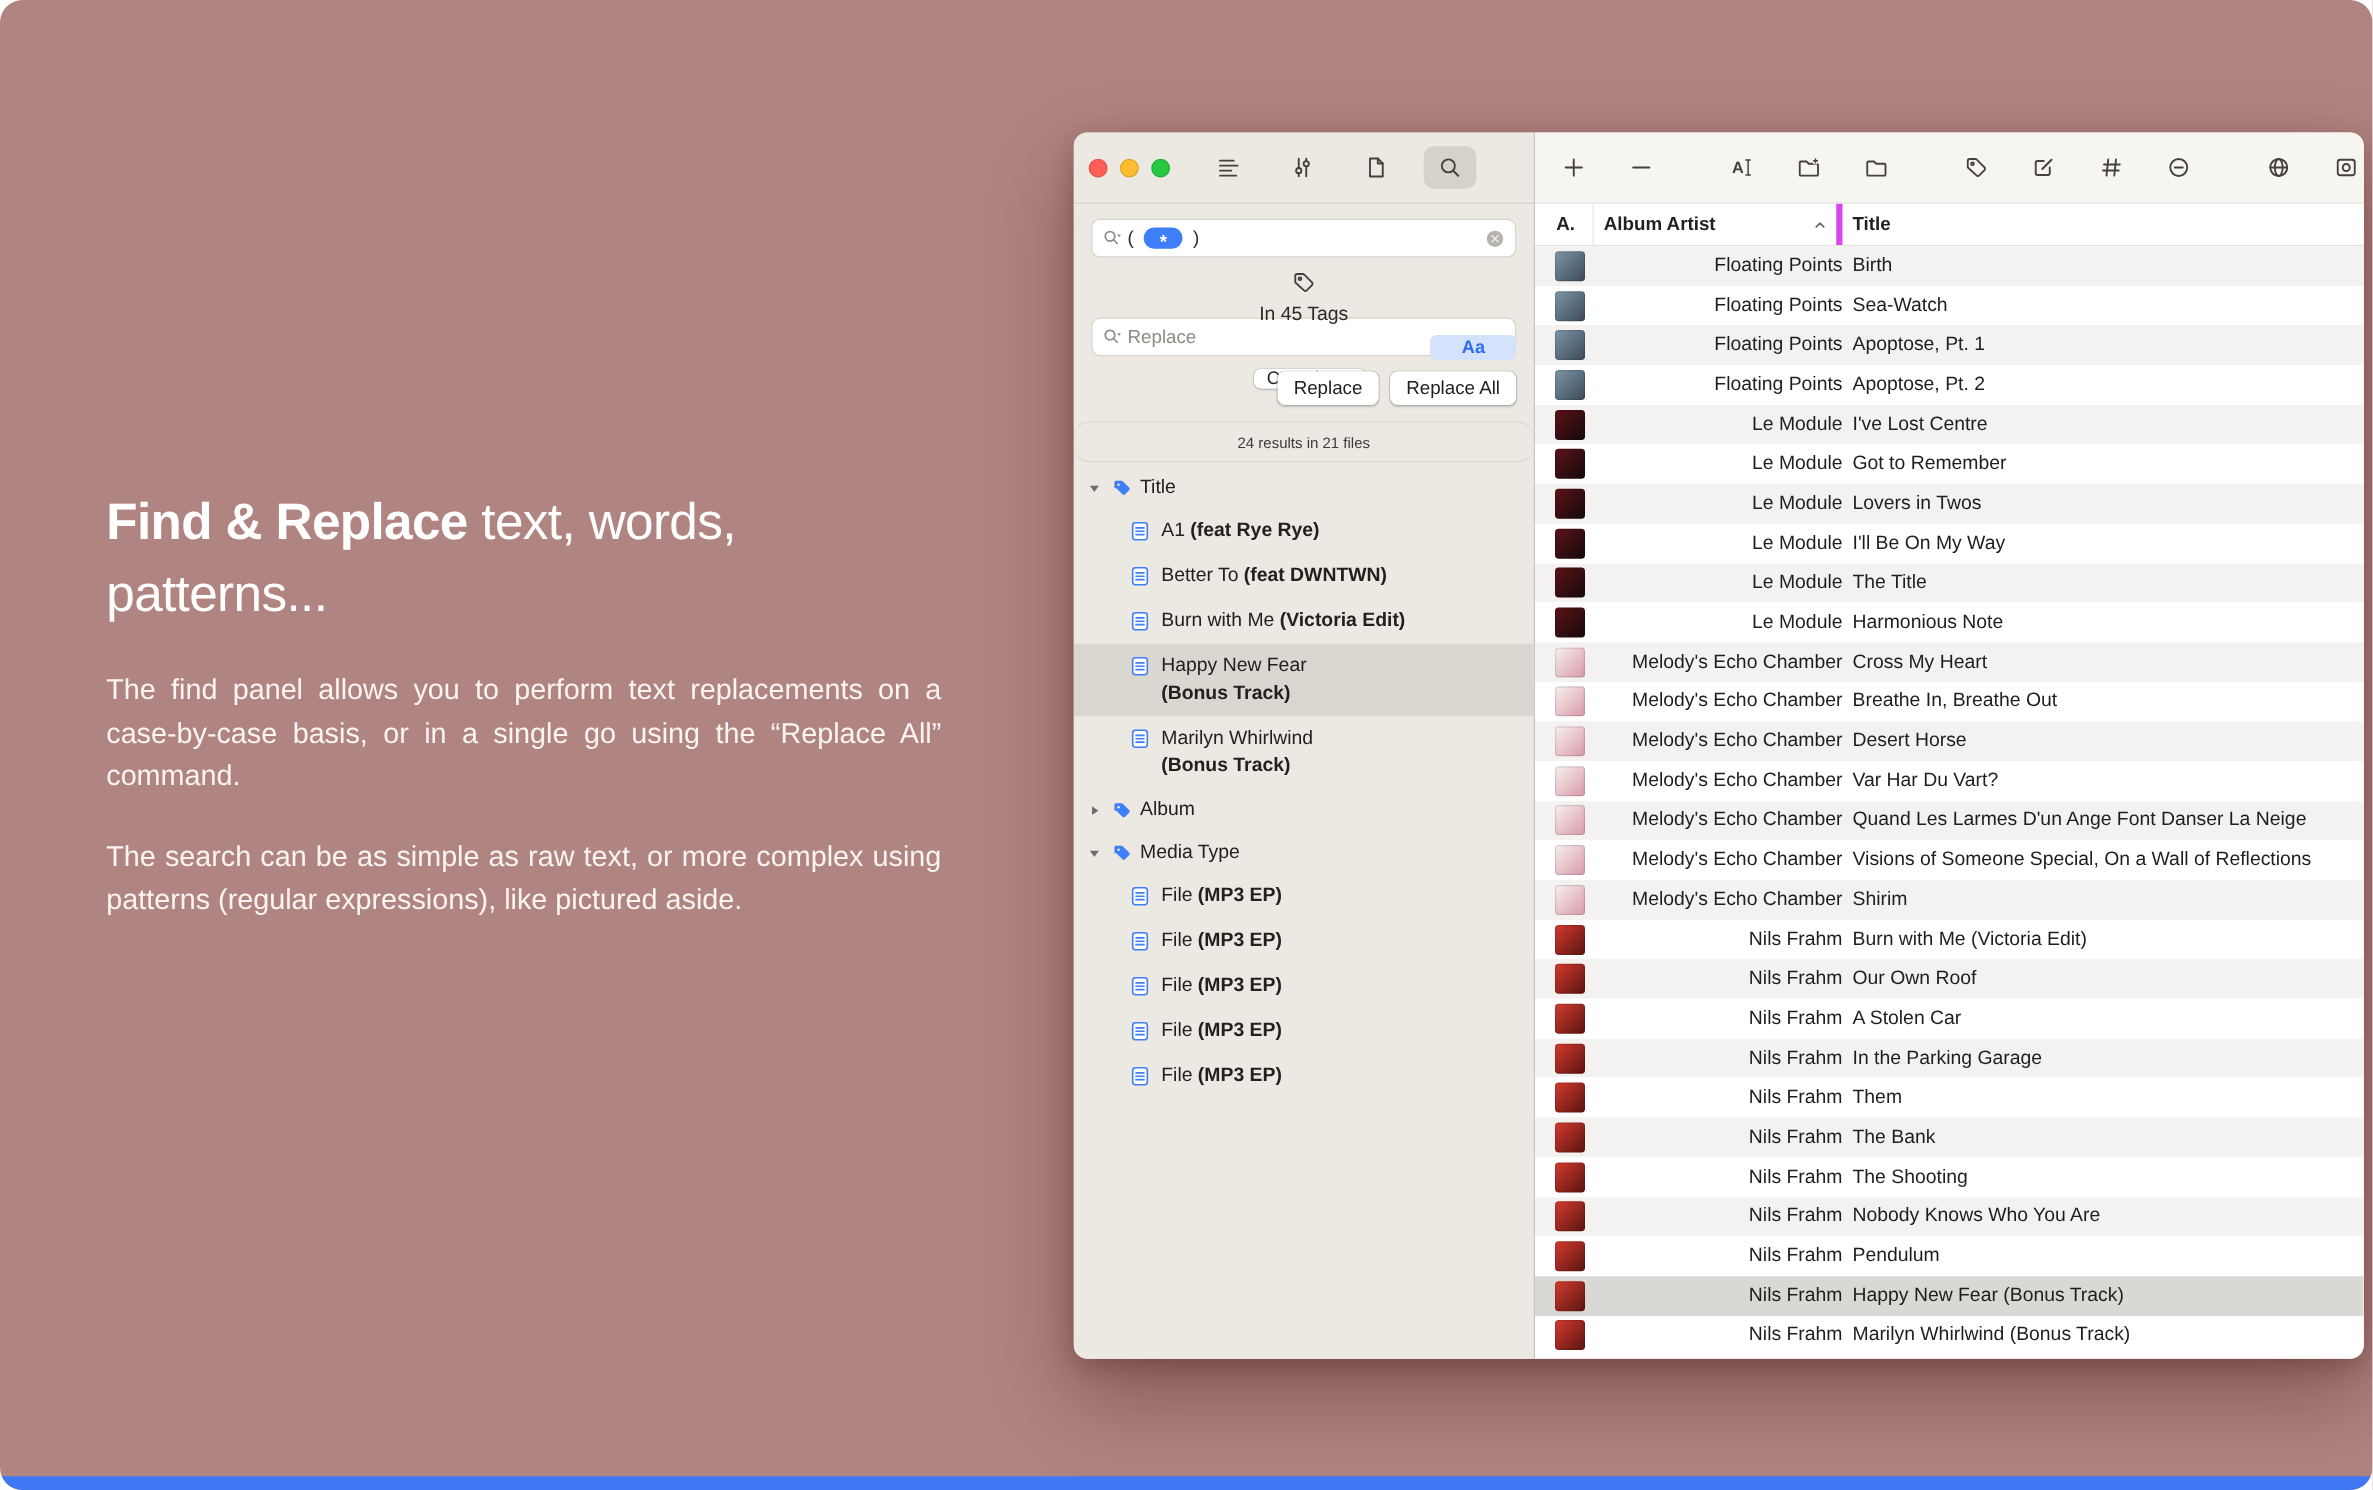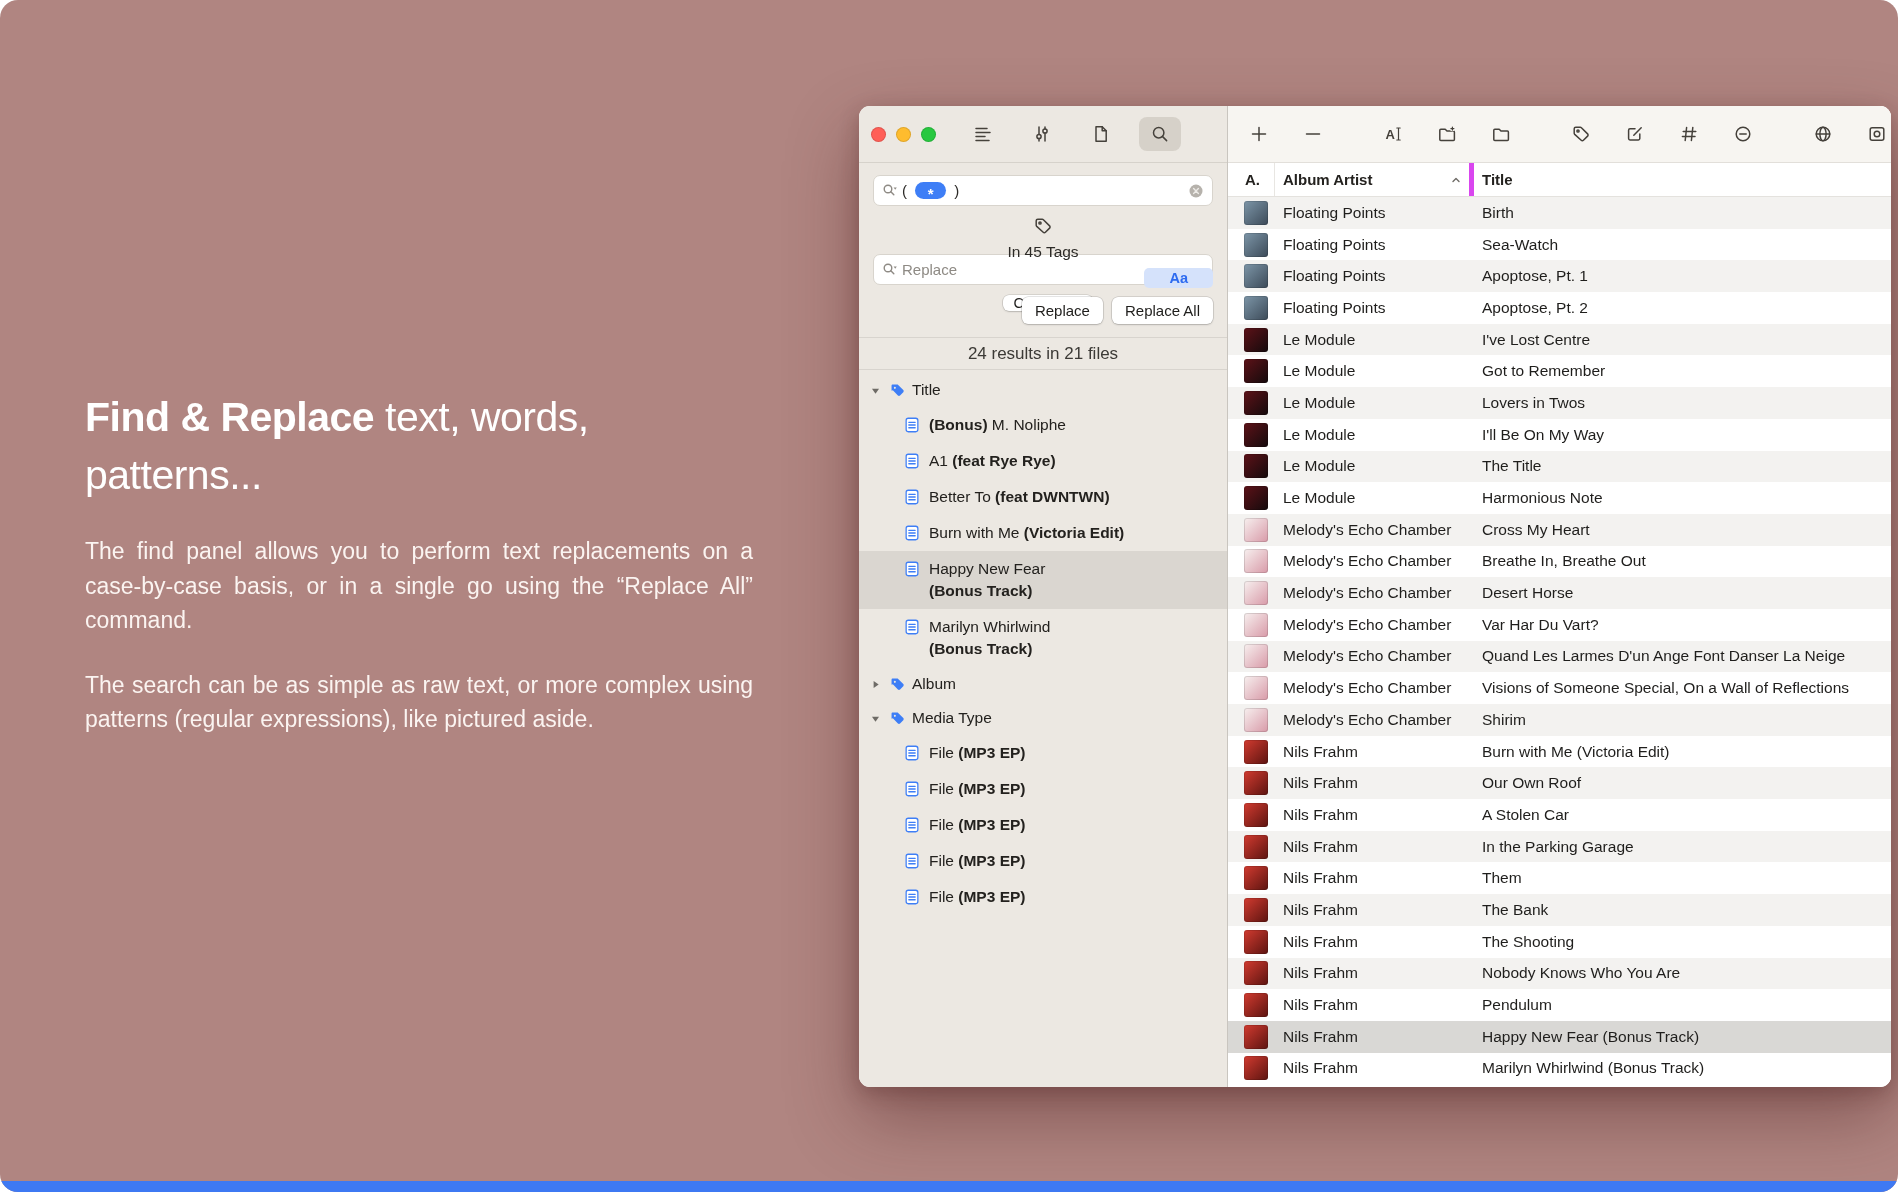--- a/index.html
+++ b/index.html
@@ -50,21 +50,21 @@
   .aa-chip { margin-left:auto; background:#d5e2fb; color:#2e6bf0; font-weight:700; font-size:14.5px; padding:2px 25px; border-radius:5px; }
   .contains-ctl { margin-left:10px; display:flex; align-items:center; background:#fff; border-radius:6px;
                   box-shadow:0 0 0 .5px rgba(0,0,0,.18), 0 1px 2px rgba(0,0,0,.14);
                   padding:0 4px 0 10px; font-size:14.5px; color:#1e1d1b; gap:5px; height:25px; }
   .replace-field { margin-top:10px; }
   .btn-row { display:flex; justify-content:flex-end; gap:9px; margin-top:12px; }
   .btn { background:#fff; border-radius:6px; box-shadow:0 0 0 .5px rgba(0,0,0,.2), 0 1px 2px rgba(0,0,0,.16);
          font-size:15px; color:#1e1d1b; padding:0 13px; height:27px; display:flex; align-items:center; }
 
   .status-row { flex:none; margin-top:13px; height:33px; border-top:1px solid #d8d4ce; border-bottom:1px solid #d8d4ce;
-                display:flex; align-items:center; justify-content:center; font-size:17px; color:#3c3a36; }
+                display:flex; align-items:center; justify-content:center; font-size:12px; color:#3c3a36;border-radius:13px; }
 
   
   .tree { flex:1; overflow:hidden; padding-top:3px; }
   .tree-group-row { height:34px; display:flex; align-items:center; padding-left:8px; gap:6px; font-size:15.5px; color:#23211e; }
   .tree-group-row .tri { width:16px; justify-content:center; }
   .tree-item { display:flex; align-items:flex-start; padding:7px 10px 7px 44px; gap:8px; font-size:15.5px; line-height:22px; color:#23211e; }
   .tree-item .icon { margin-top:2px; }
   .tree-item.selected { background:#dad6d0; }
   .tree-line span.b { font-weight:700; }
 
@@ -74,21 +74,21 @@
   .h-art { width:47px; padding-left:17px; border-right:1px solid #e8e6e2; }
   .h-artist { width:199px; padding-left:8px; border-right:5px solid #d946ef; }
   .h-artist .icon { margin-left:auto; margin-right:7px; }
   .h-title { flex:1; padding-left:8px; }
   .tbody { flex:1; overflow:hidden; }
   .trow { height:31.7px; display:flex; align-items:center; font-size:15.5px; color:#1f1e1c; background:#fff; }
   .trow.even { background:#f3f2f0; }
   .trow.selected { background:#d9d8d5; }
   .c-art { width:47px; padding-left:16px; flex:none; }
   .album-art { width:24px; height:24px; border-radius:3px; box-shadow:inset 0 0 0 1px rgba(0,0,0,.12); }
-  .c-artist { width:199px; padding-left:8px; flex:none; white-space:nowrap; overflow:hidden; }
+  .c-artist { width:199px; padding-left:8px; flex:none; white-space:nowrap; overflow:hidden;text-align:right; }
   .c-title { flex:1; padding-left:8px; white-space:nowrap; overflow:hidden; }
 </style>
 </head>
 <body>
 
 <div class="canvas">
 
   <div class="hero">
     <div class="hero-title"><span class="hb">Find &amp; Replace</span><span class="hl"> text, words, patterns...</span></div>
     <p>The find panel allows you to perform text replacements on a case-by-case basis, or in a single go using the “Replace All” command.</p>
@@ -218,31 +218,20 @@
             <span>Title</span>
           </div>
           <div class="tree-item">
             <span class="icon">
               <svg width="18" height="18" viewBox="0 0 20 20">
                 <rect x="3.5" y="2.5" width="13" height="15" rx="2.4" fill="#ffffff" stroke="#3e7ef6" stroke-width="1.4"></rect>
                 <path d="M6.5 7h7M6.5 10h7M6.5 13h7" stroke="#3e7ef6" stroke-width="1.5" stroke-linecap="round"></path>
               </svg>
             </span>
             <div class="tree-item-text">
-              <div class="tree-line"><span class="b">(Bonus)</span><span> M. Noliphe</span></div>
-            </div>
-          </div>
-          <div class="tree-item">
-            <span class="icon">
-              <svg width="18" height="18" viewBox="0 0 20 20">
-                <rect x="3.5" y="2.5" width="13" height="15" rx="2.4" fill="#ffffff" stroke="#3e7ef6" stroke-width="1.4"></rect>
-                <path d="M6.5 7h7M6.5 10h7M6.5 13h7" stroke="#3e7ef6" stroke-width="1.5" stroke-linecap="round"></path>
-              </svg>
-            </span>
-            <div class="tree-item-text">
               <div class="tree-line"><span>A1 </span><span class="b">(feat Rye Rye)</span></div>
             </div>
           </div>
           <div class="tree-item">
             <span class="icon">
               <svg width="18" height="18" viewBox="0 0 20 20">
                 <rect x="3.5" y="2.5" width="13" height="15" rx="2.4" fill="#ffffff" stroke="#3e7ef6" stroke-width="1.4"></rect>
                 <path d="M6.5 7h7M6.5 10h7M6.5 13h7" stroke="#3e7ef6" stroke-width="1.5" stroke-linecap="round"></path>
               </svg>
             </span>

